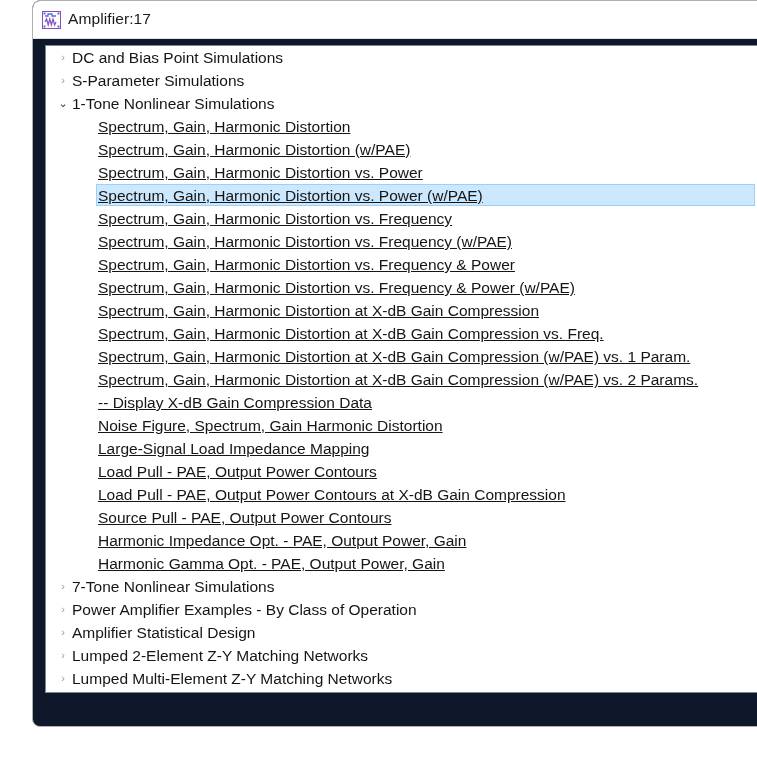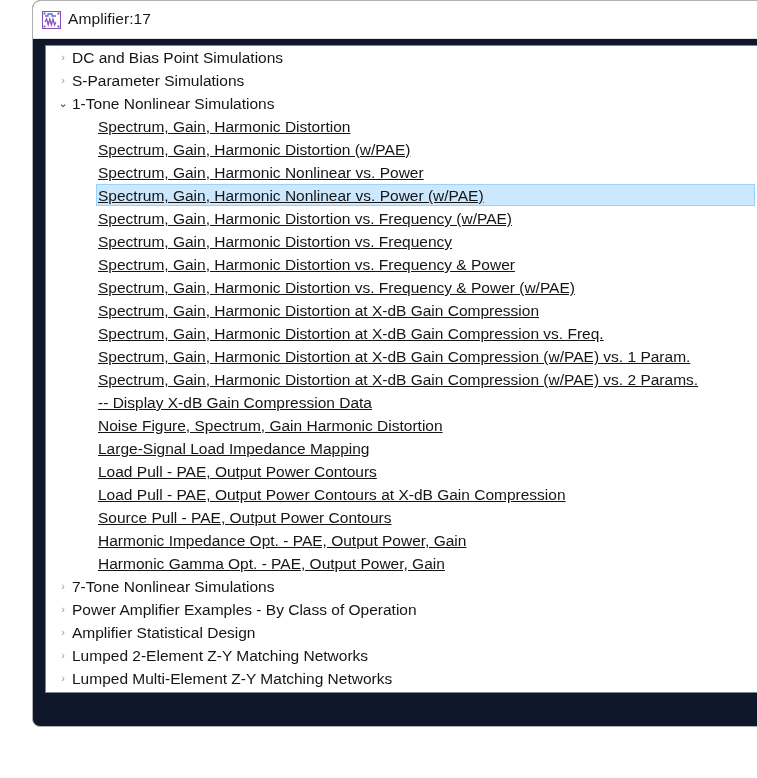--- a/index.html
+++ b/index.html
@@ -194,31 +194,31 @@
           <span class="chev">⌄</span>
           <span class="lbl">1-Tone Nonlinear Simulations</span>
         </div>
         <div class="row depth1">
           <span class="lbl">Spectrum, Gain, Harmonic Distortion</span>
         </div>
         <div class="row depth1">
           <span class="lbl">Spectrum, Gain, Harmonic Distortion (w/PAE)</span>
         </div>
         <div class="row depth1">
-          <span class="lbl">Spectrum, Gain, Harmonic Nonlinear vs. Power</span>
+          <span class="lbl">Spectrum, Gain, Harmonic Distortion vs. Power</span>
         </div>
         <div class="row depth1 selected">
           <div class="sel-box"></div>
-          <span class="lbl">Spectrum, Gain, Harmonic Nonlinear vs. Power (w/PAE)</span>
+          <span class="lbl">Spectrum, Gain, Harmonic Distortion vs. Power (w/PAE)</span>
+        </div>
+        <div class="row depth1">
+          <span class="lbl">Spectrum, Gain, Harmonic Distortion vs. Frequency</span>
         </div>
         <div class="row depth1">
           <span class="lbl">Spectrum, Gain, Harmonic Distortion vs. Frequency (w/PAE)</span>
-        </div>
-        <div class="row depth1">
-          <span class="lbl">Spectrum, Gain, Harmonic Distortion vs. Frequency</span>
         </div>
         <div class="row depth1">
           <span class="lbl">Spectrum, Gain, Harmonic Distortion vs. Frequency &amp; Power</span>
         </div>
         <div class="row depth1">
           <span class="lbl">Spectrum, Gain, Harmonic Distortion vs. Frequency &amp; Power (w/PAE)</span>
         </div>
         <div class="row depth1">
           <span class="lbl">Spectrum, Gain, Harmonic Distortion at X-dB Gain Compression</span>
         </div>

